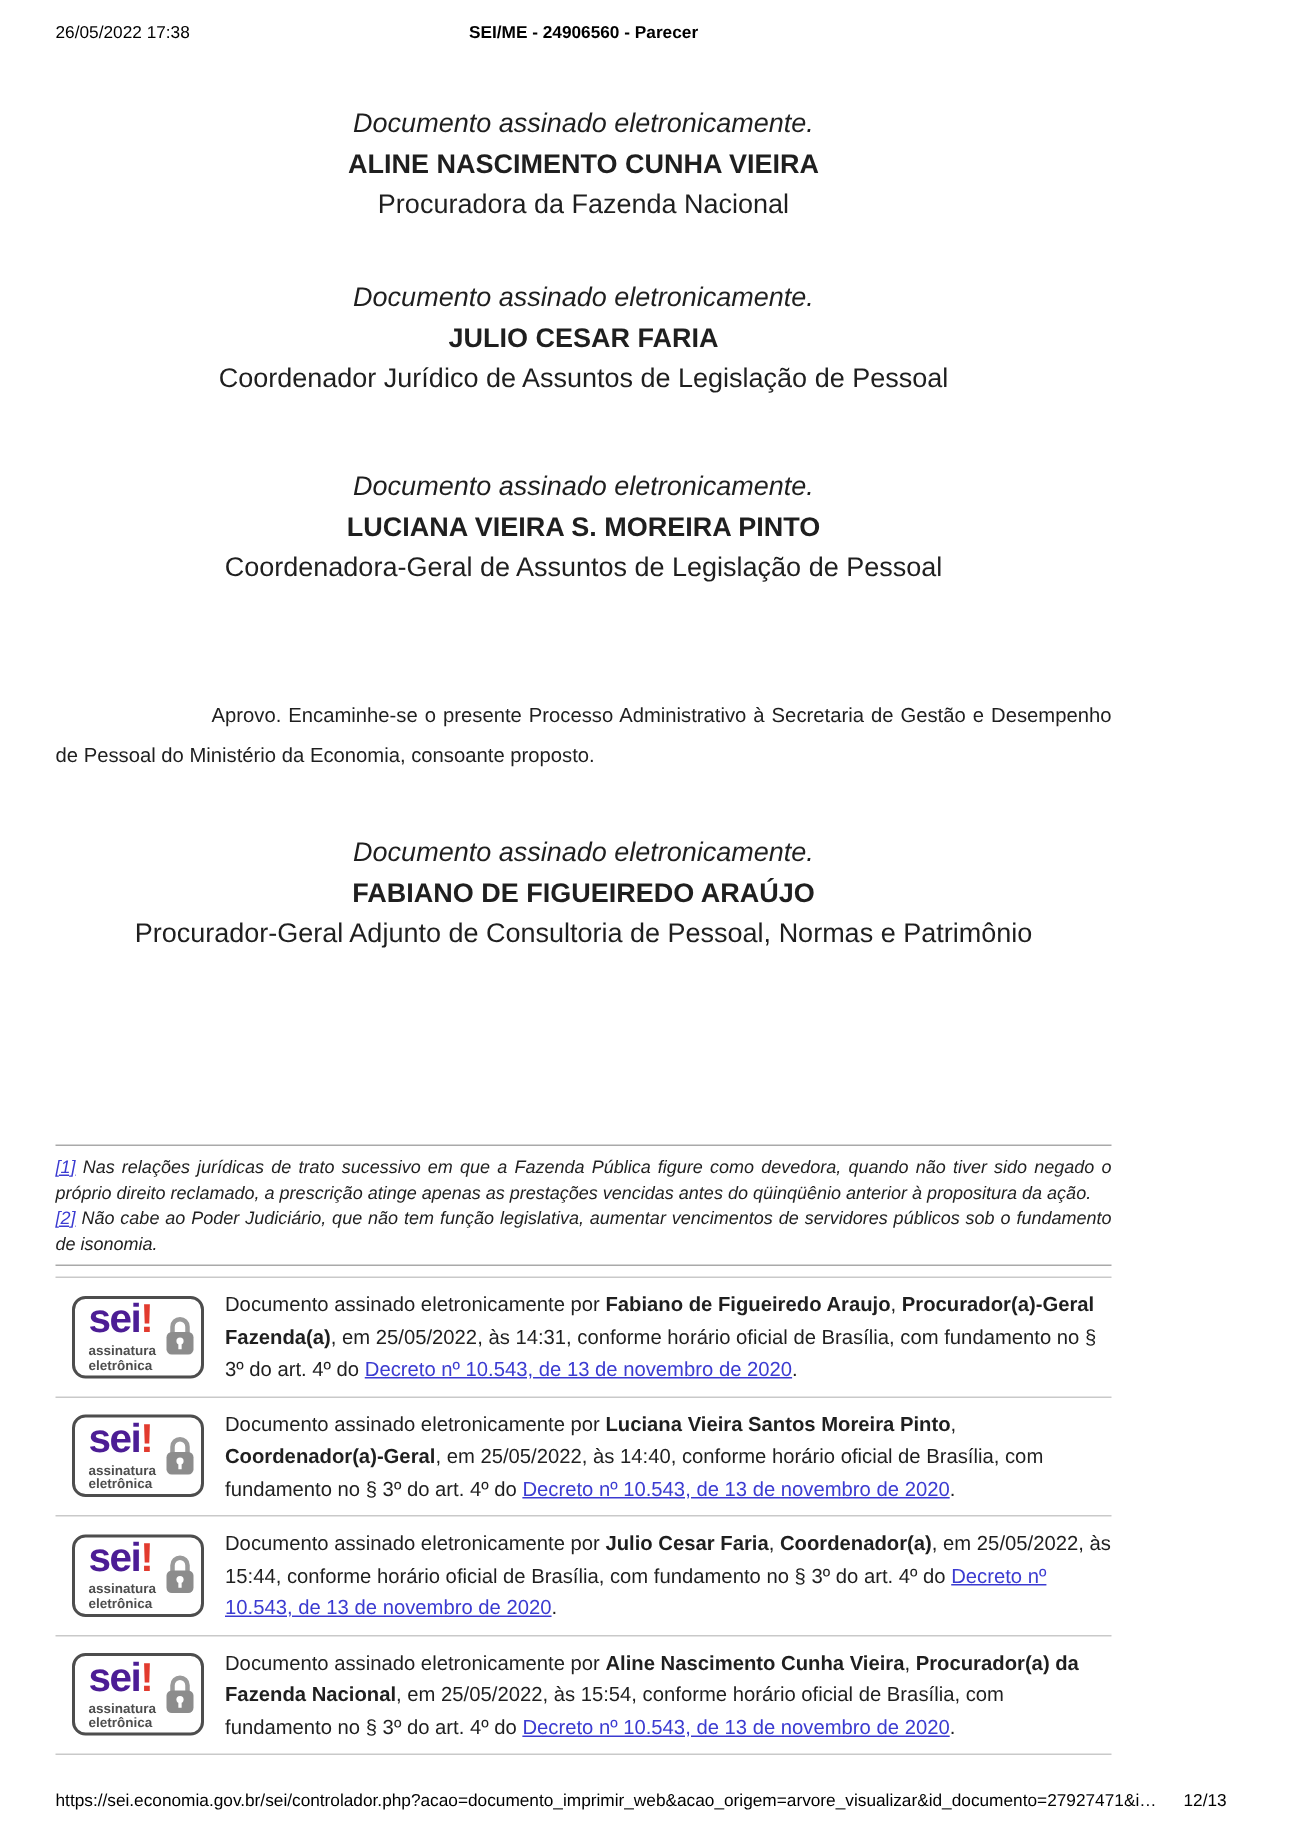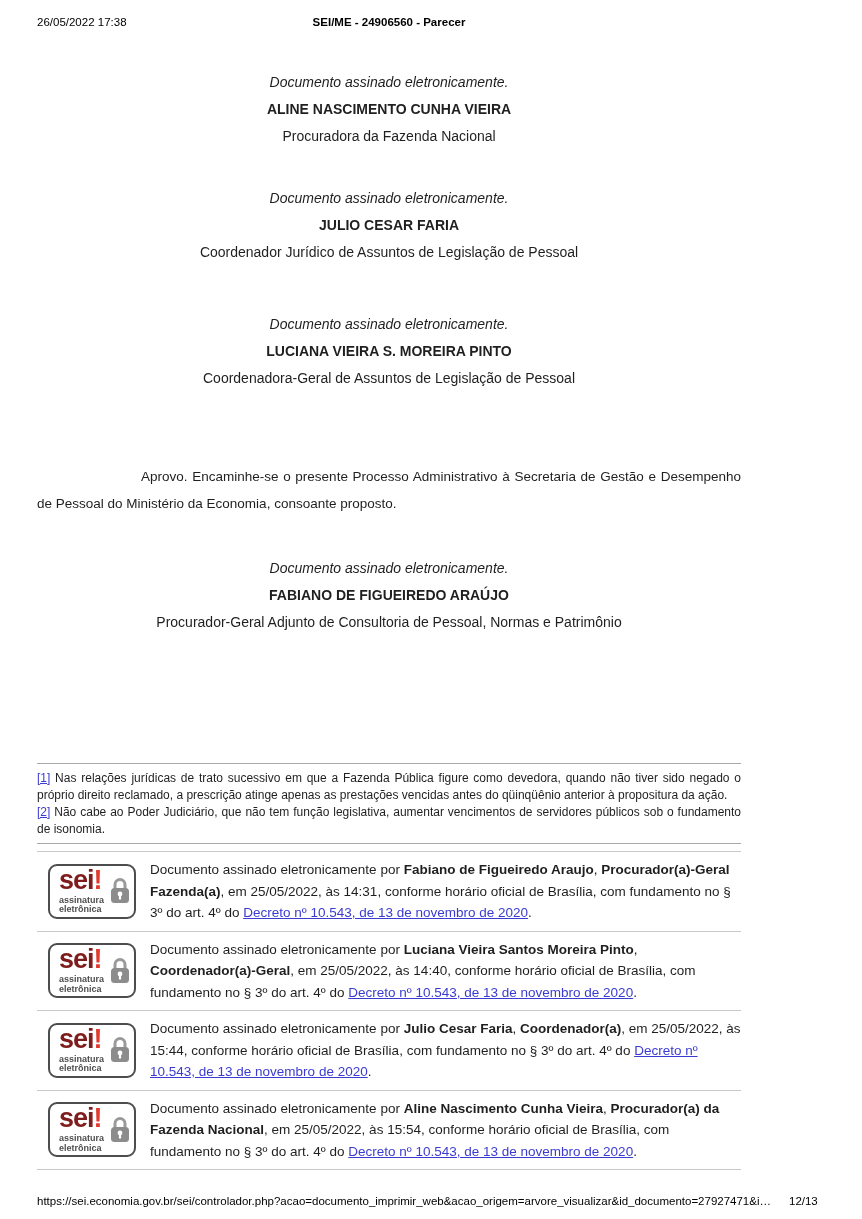--- a/index.html
+++ b/index.html
@@ -28,21 +28,21 @@
     display: flex; justify-content: space-between; align-items: flex-end;
     padding: 0 37px;
     font-size: 11.5px; color: #000;
     white-space: nowrap;
   }
   .print-footer .pagenum { margin-left: 18px; }
 
   .doc { padding: 0 37px; }
 
   
-  .sig-block { text-align: center; font-size: 14px; line-height: 27px; }
+  .sig-block { text-align: center; font-size: 18px; line-height: 27px; }
   .sig-note  { font-style: italic; }
   .sig-name  { font-weight: bold; }
   .sig-role  { }
 
   .para {
     font-size: 13.5px; line-height: 27px;
     text-indent: 104px; text-align: justify;
     margin: 0;
   }
 
@@ -52,21 +52,21 @@
   .mt-block3 { margin-top: 45px; }
   .mt-aprovo { margin-top: 71px; }
   .mt-block4 { margin-top: 38px; }
   .mt-footnotes { margin-top: 127px; }
 
   
   .footnotes {
     border-top: 1px solid #a9a9a9;
     border-bottom: 1px solid #a9a9a9;
     padding: 6px 0 5px 0;
-    font-size: 12px; line-height: 17px;
+    font-size: 12px; line-height: 17px; font-style: italic;
   }
   .footnote { margin: 0; text-align: justify; }
   a.ref-link, a.doc-link {
     color: #3b3bd1; text-decoration: underline; cursor: pointer;
   }
 
   
   .sei-table { margin-top: 7px; }
   .sei-row {
     display: flex; align-items: center;
@@ -79,21 +79,21 @@
     position: relative;
     flex: 0 0 88px; height: 55px;
     border: 2px solid #4d4d4d; border-radius: 9px;
     margin-left: 11px;
     display: flex; flex-direction: column; justify-content: center;
     padding-left: 9px; box-sizing: border-box;
     background: #fff;
   }
   .sei-brand-line { line-height: 24px; white-space: nowrap; }
   .sei-brand {
-    font-size: 27px; font-weight: bold; color: #7f1d1d; letter-spacing: -1px;
+    font-size: 27px; font-weight: bold; color: #4c1d95; letter-spacing: -1px;
   }
   .sei-bang { font-size: 27px; font-weight: bold; color: #e23b2e; }
   .sei-sub {
     font-size: 9px; font-weight: bold; color: #4e4e4e; line-height: 9.5px;
     letter-spacing: 0px;
   }
   .lock-icon {
     position: absolute; right: 1px; top: 50%;
     transform: translateY(-50%);
   }

